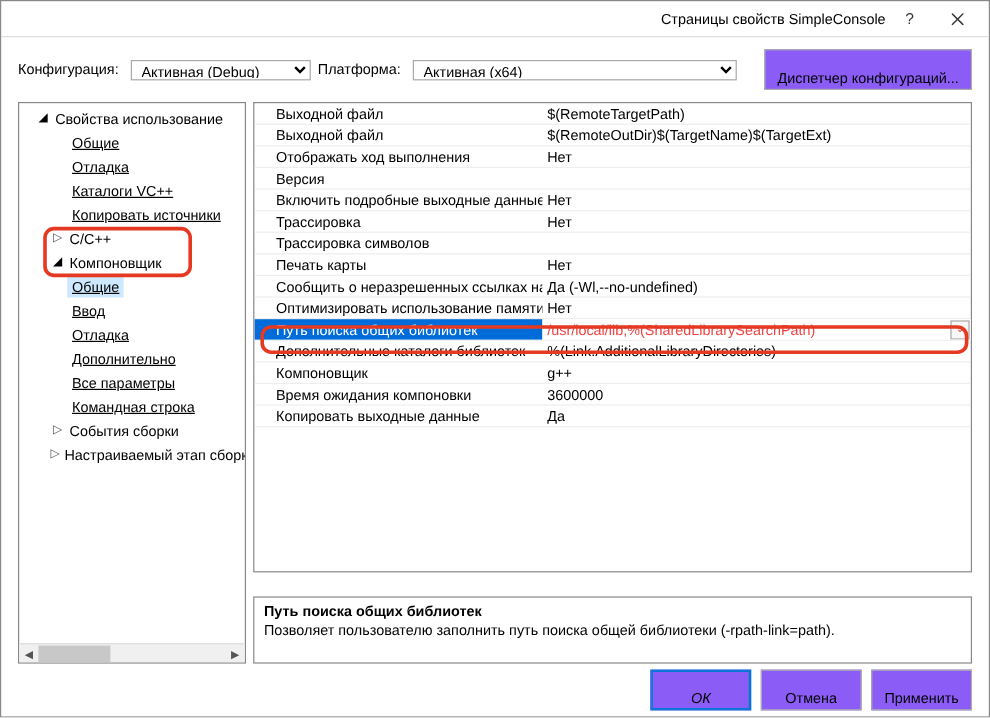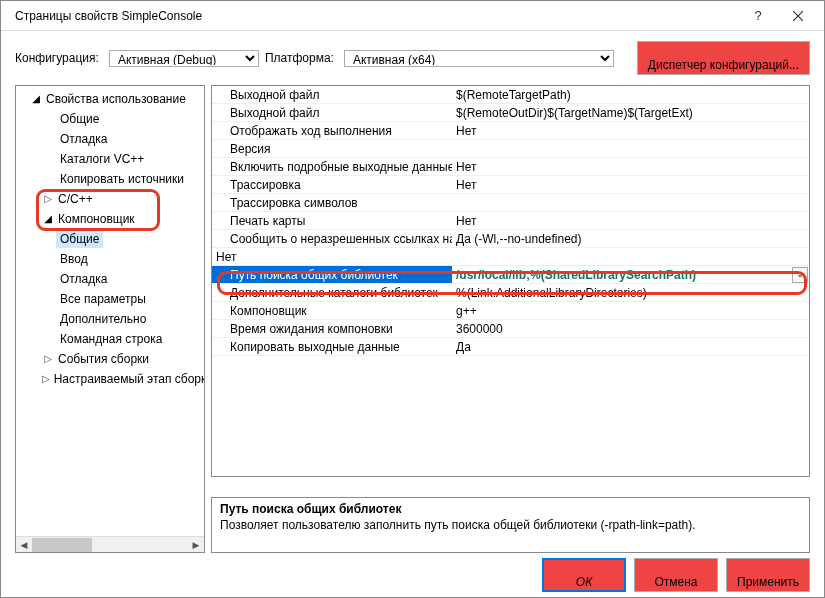--- a/index.html
+++ b/index.html
@@ -15,22 +15,23 @@
     height: 598px;
     border: 1px solid #888;
     display: flex;
     flex-direction: column;
     position: relative;
   }
   .titlebar {
     height: 30px;
     display: flex;
     align-items: center;
-    padding: 0 6px 0 14px;
+    padding: 0 6px 0 26px;
     border-bottom: 1px solid #ddd;
+    text-align: right;
   }
   .titlebar-title { flex: 1; font-size: 12px; }
   .titlebar-btn {
     width: 40px;
     height: 28px;
     display: flex;
     align-items: center;
     justify-content: center;
     font-size: 13px;
     color: #333;
@@ -50,21 +51,21 @@
     padding: 1px 4px;
     border: 1px solid #a9a9a9;
     background: #fff;
   }
   .combo.config { width: 150px; }
   .combo.platform { width: 270px; }
   .btn {
     height: 23px;
     padding: 16px 10px;
     border: 1px solid #acacac;
-    background: #ef4444;
+    background: #8b5cf6;
     font-family: inherit;
     font-size: 12px;
     cursor: default;
   }
   .main-area {
     flex: 1;
     display: flex;
     padding: 0 14px 0 14px;
     gap: 6px;
     min-height: 0;
@@ -94,21 +95,21 @@
     font-size: 10px;
     color: #555;
     text-align: center;
   }
   .tree-arrow.open { color: #000; }
   .tree-label { padding: 0 4px; }
   .tree-item.selected .tree-label {
     background: #cde8ff;
   }
   .indent1 { padding-left: 14px; }
-  .indent2 { padding-left: 40px; }
+  .indent2 { padding-left: 40px; text-decoration: underline; }
   .indent2b { padding-left: 26px; }
   .tree-scroll-h {
     position: absolute;
     left: 0; right: 0; bottom: 0;
     height: 16px;
     background: #f0f0f0;
     border-top: 1px solid #ddd;
     display: flex;
     align-items: center;
   }
@@ -160,22 +161,22 @@
     position: relative;
   }
   .grid-row.selected {
     color: #fff;
   }
   .grid-row.selected .grid-name {
     background: #006cd9;
   }
   .grid-row.selected .grid-value {
     background: #fff;
-    color: #0f766e;
-    font-weight: bold;
+    color: #ef4444;
+    font-weight: normal;
   }
   .dropdown-btn {
     position: absolute;
     right: 1px;
     top: 1px;
     width: 16px;
     height: 16px;
     border: 1px solid #a9a9a9;
     background: #f8f8f8;
     display: flex;
@@ -273,24 +274,24 @@
         <div class="tree-item indent2 selected">
             <span class="tree-label">Общие</span>
           </div>
         <div class="tree-item indent2">
             <span class="tree-label">Ввод</span>
           </div>
         <div class="tree-item indent2">
             <span class="tree-label">Отладка</span>
           </div>
         <div class="tree-item indent2">
+            <span class="tree-label">Дополнительно</span>
+          </div>
+        <div class="tree-item indent2">
             <span class="tree-label">Все параметры</span>
-          </div>
-        <div class="tree-item indent2">
-            <span class="tree-label">Дополнительно</span>
           </div>
         <div class="tree-item indent2">
             <span class="tree-label">Командная строка</span>
           </div>
         <div class="tree-item indent2b">
             <span class="tree-arrow">▷</span>
             <span class="tree-label">События сборки</span>
           </div>
         <div class="tree-item indent2b">
             <span class="tree-arrow">▷</span>
@@ -338,20 +339,21 @@
             </div>
             <div class="grid-row">
               <div class="grid-name">Печать карты</div>
               <div class="grid-value">Нет</div>
             </div>
             <div class="grid-row">
               <div class="grid-name">Сообщить о неразрешенных ссылках на символы</div>
               <div class="grid-value">Да (-Wl,--no-undefined)</div>
             </div>
             <div class="grid-row">
+              <div class="grid-name">Оптимизировать использование памяти</div>
               <div class="grid-value">Нет</div>
             </div>
             <div class="grid-row selected">
               <div class="grid-name">Путь поиска общих библиотек</div>
               <div class="grid-value">/usr/local/lib;%(SharedLibrarySearchPath)<div class="dropdown-btn">⌄</div></div>
             </div>
             <div class="grid-row">
               <div class="grid-name">Дополнительные каталоги библиотек</div>
               <div class="grid-value">%(Link.AdditionalLibraryDirectories)</div>
             </div>

